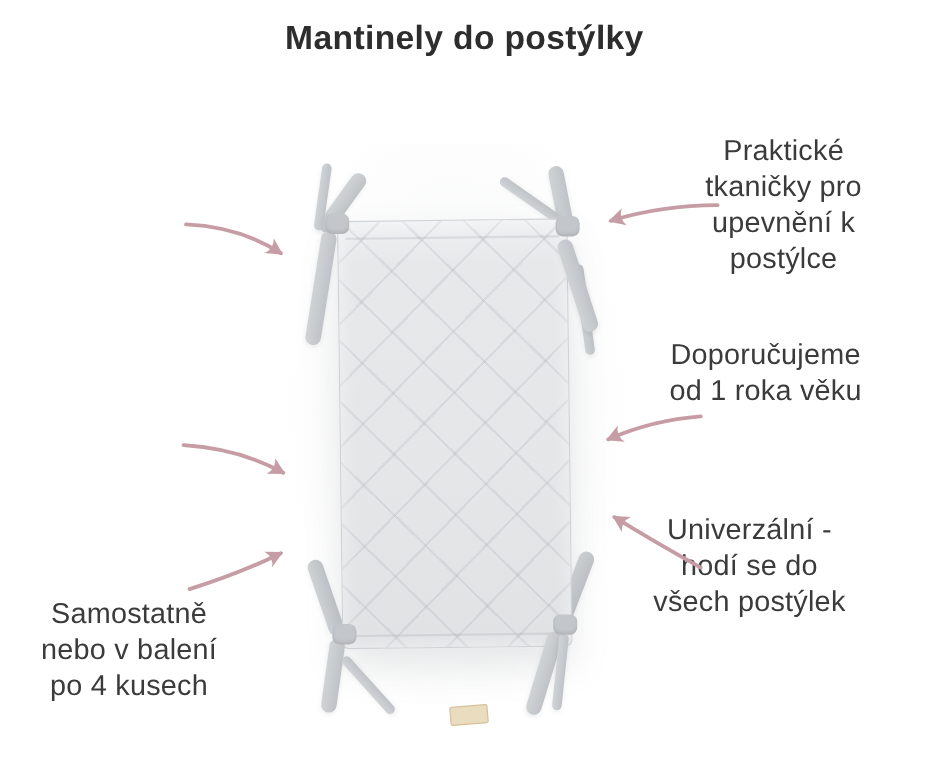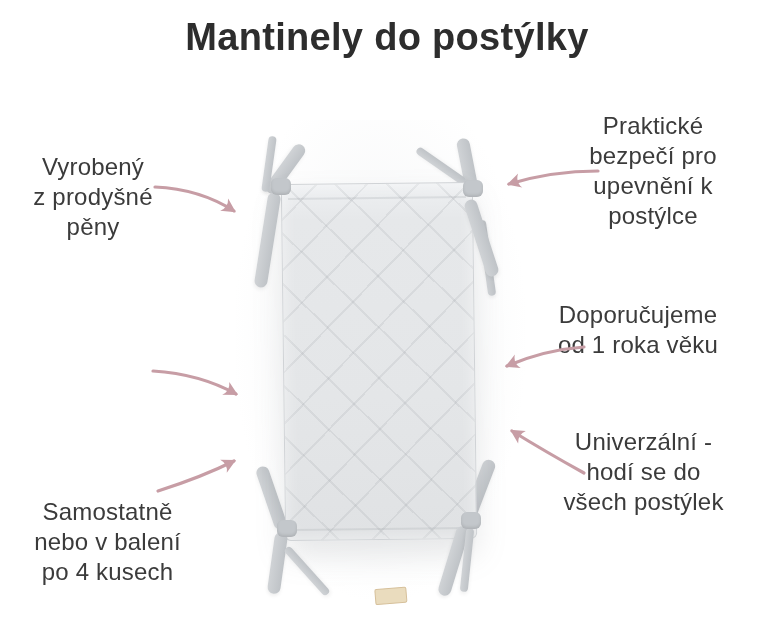--- a/index.html
+++ b/index.html
@@ -6,34 +6,34 @@
   #canvas {
     position:relative;
     width:774px; height:636px;
     background:#ffffff;
     font-family:"Liberation Sans", sans-serif;
     overflow:hidden;
   }
   .title {
     position:absolute; top:16px; left:0; width:774px;
     text-align:center;
-    font-size:38px; font-weight:700; color:#2d2d2d;
+    font-size:28px; font-weight:700; color:#2d2d2d;
     letter-spacing:0.3px;
   }
   .label {
     position:absolute; text-align:center;
     font-size:24px; line-height:30px; font-weight:500;
     color:#3b3b3b; white-space:pre-line; letter-spacing:0.2px;
   }
   #label-foam      { top:152px; left:8px;   width:170px; }
   #label-safety    { top:297px; left:8px;   width:178px; }
   #label-packs     { top:497px; left:15px;  width:185px; }
   #label-ties      { top:111px; left:558px; width:190px; }
-  #label-age       { top:281px; left:532px; width:212px;margin-top:19px; }
-  #label-universal { top:427px; left:536px; width:215px; }
+  #label-age       { top:281px; left:532px; width:212px; }
+  #label-universal { top:427px; left:517px; width:215px; }
 
   .arrows { position:absolute; left:0; top:0; pointer-events:none; }
 
   
   #product {
     position:absolute; left:235px; top:120px; width:290px; height:480px;
     background:radial-gradient(ellipse at 50% 45%, rgba(205,210,214,0.22), rgba(255,255,255,0) 72%);
   }
   .pad {
     position:absolute; left:48px; top:63px; width:190px; height:355px;
@@ -95,28 +95,25 @@
     transform:rotate(-4deg); z-index:4;
   }
 </style>
 </head>
 <body>
 
 <div id="canvas">
 
   <div class="title">Mantinely do postýlky</div>
 
-  <div class="label" id="label-foam">Vyrobený
-z prodyšné
-pěny</div>
   <div class="label" id="label-packs">Samostatně
 nebo v balení
 po 4 kusech</div>
   <div class="label" id="label-ties">Praktické
-bezpečí pro
+tkaničky pro
 upevnění k
 postýlce</div>
   <div class="label" id="label-age">Doporučujeme
 od 1 roka věku</div>
   <div class="label" id="label-universal">Univerzální -
 hodí se do
 všech postýlek</div>
 
   <div id="product">
 

